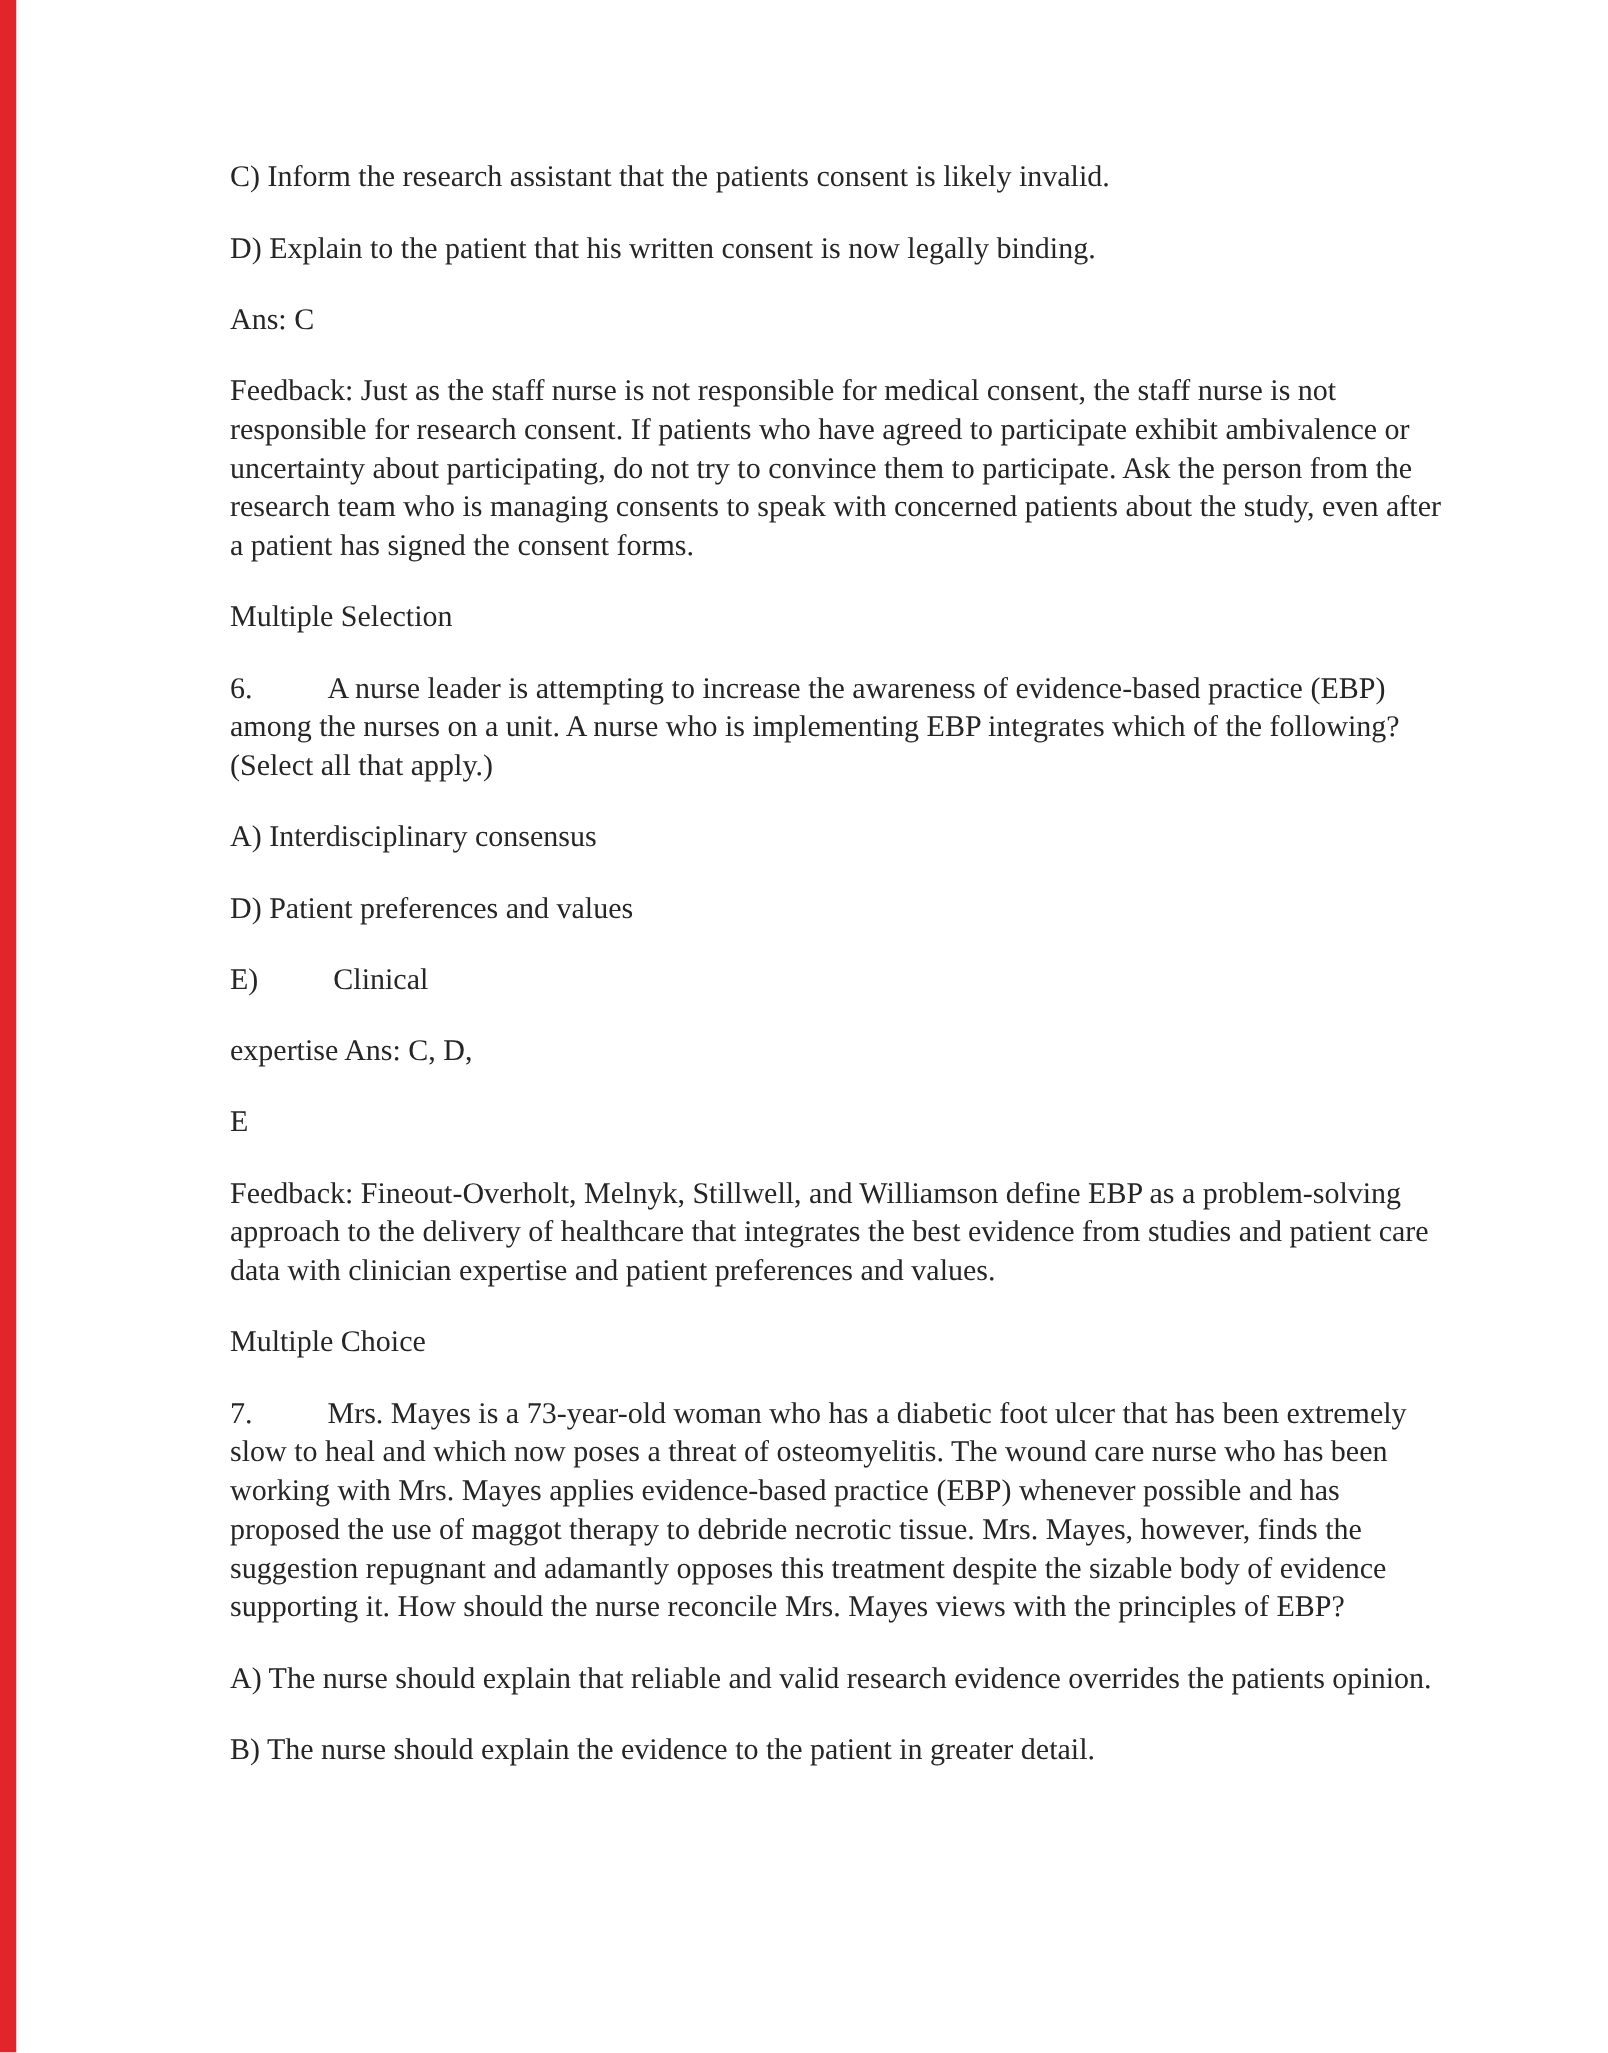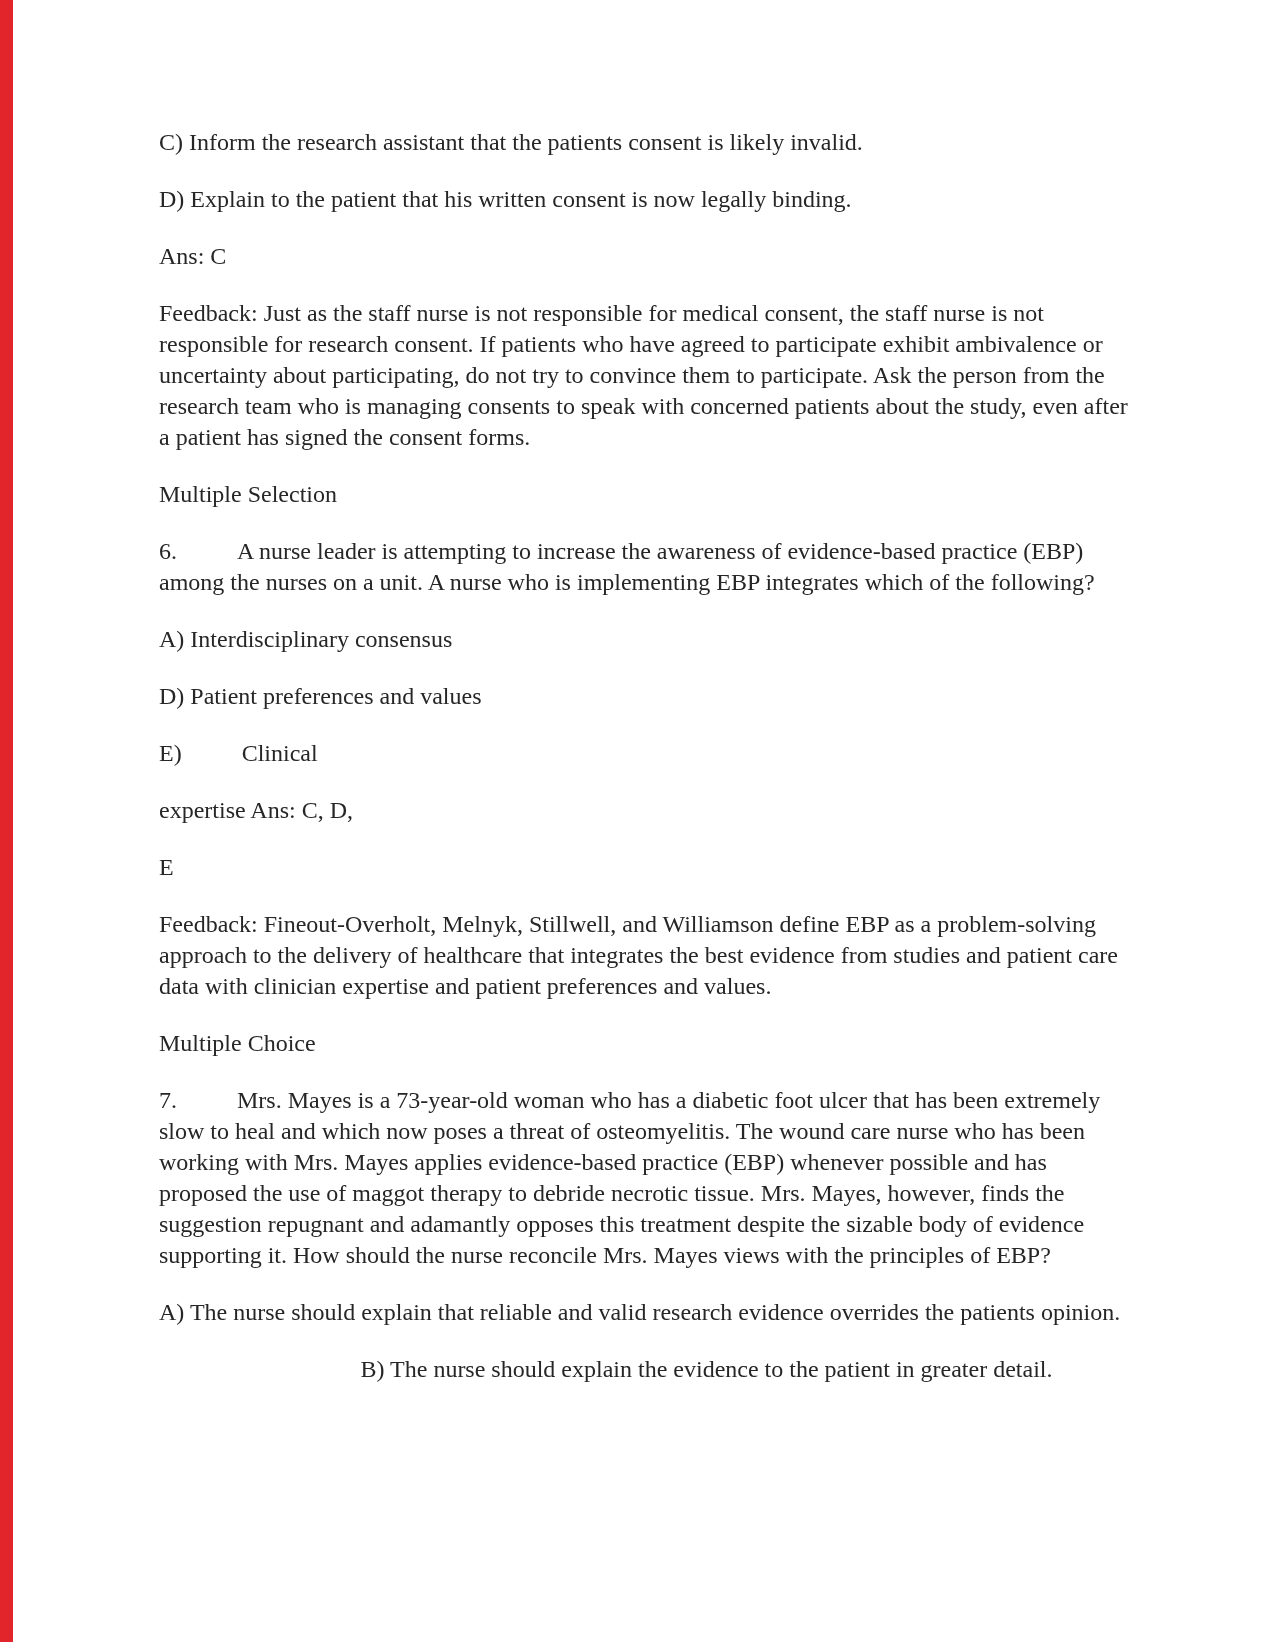--- a/index.html
+++ b/index.html
@@ -14,30 +14,30 @@
   }
   .edge-bar {
     position: absolute;
     left: 0;
     top: 0;
     width: 13px;
     height: 1642px;
   }
   .content {
     position: absolute;
-    left: 159px;
+    left: 184px;
     top: 127px;
     width: 1095px;
     font-size: 24px;
     line-height: 31px;
     color: #262626;
     filter: blur(0.25px);
   }
   .para { margin: 0 0 26px 0; }
-  .para:last-child { margin-bottom: 0; text-align: center; }
+  .para:last-child { margin-bottom: 0; }
   .line { white-space: nowrap; }
 </style>
 </head>
 <body style="background: rgb(255, 255, 255);">
 
 <div>
 
   <div class="edge-bar" style="background: rgb(226, 37, 43);"></div>
 
   <div class="content" style="color: rgb(38, 38, 38);">
@@ -62,20 +62,21 @@
       <div class="line">a patient has signed the consent forms.</div>
     </div>
 
     <div class="para">
       <div class="line">Multiple Selection</div>
     </div>
 
     <div class="para">
       <div class="line">6.&nbsp;&nbsp;&nbsp;&nbsp;&nbsp;&nbsp;&nbsp;&nbsp;&nbsp;&nbsp;A nurse leader is attempting to increase the awareness of evidence-based practice (EBP)</div>
       <div class="line">among the nurses on a unit. A nurse who is implementing EBP integrates which of the following?</div>
+      <div class="line">(Select all that apply.)</div>
     </div>
 
     <div class="para">
       <div class="line">A) Interdisciplinary consensus</div>
     </div>
 
 
 
     <div class="para">
       <div class="line">D) Patient preferences and values</div>

